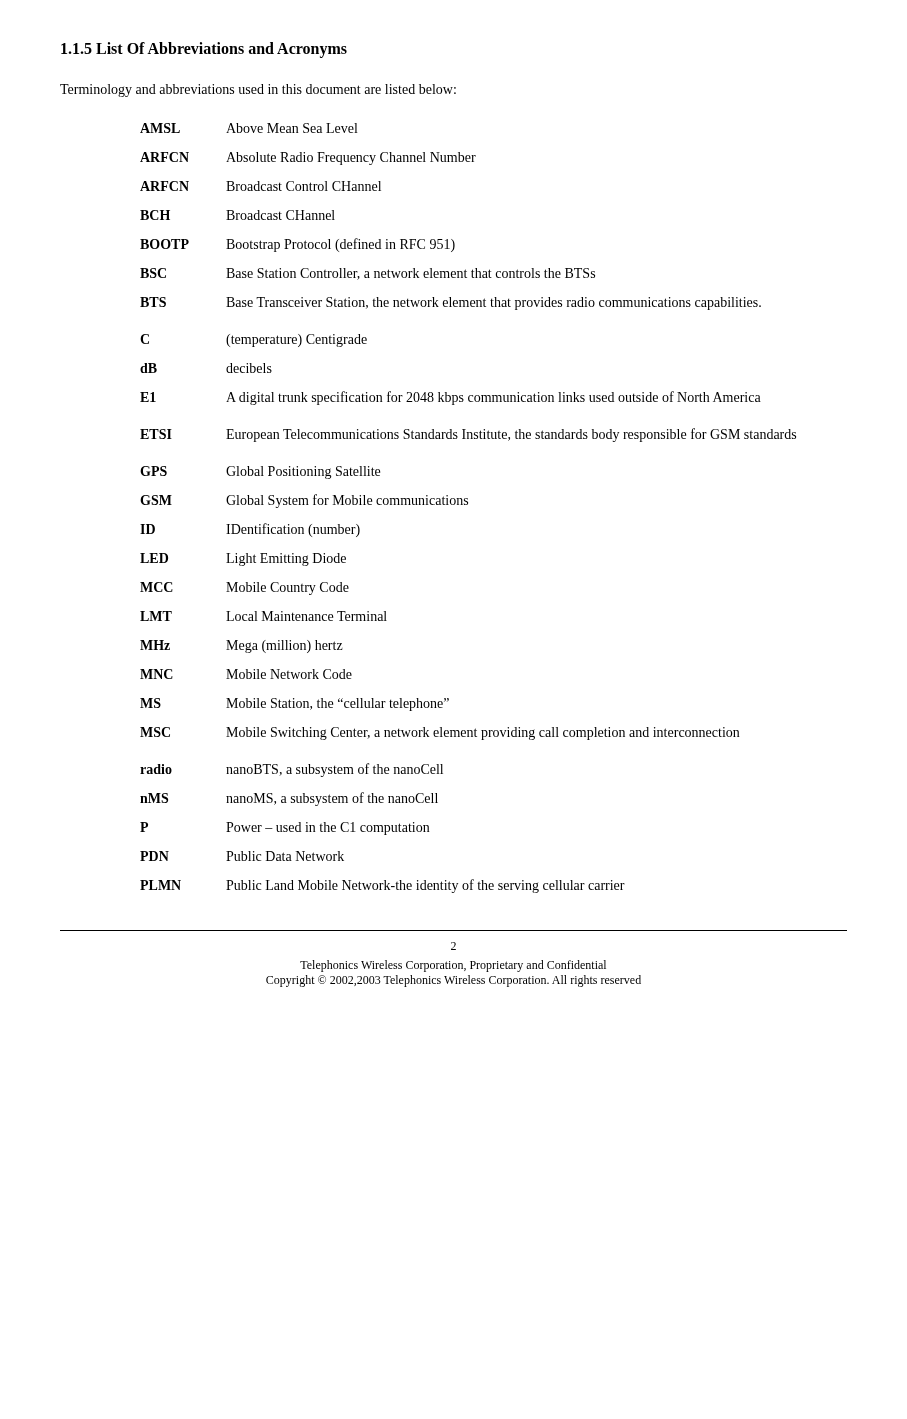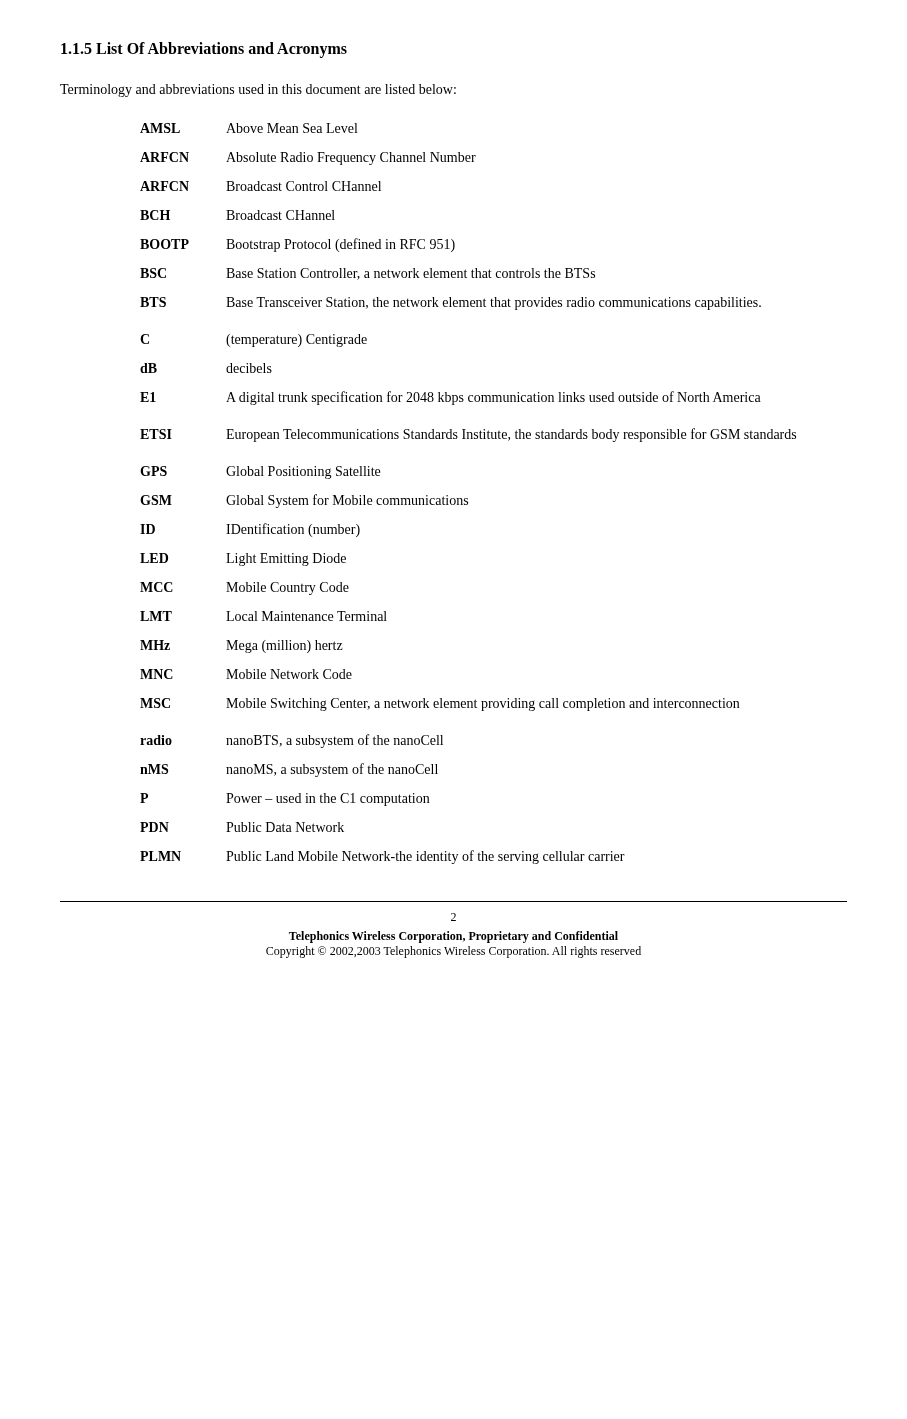--- a/index.html
+++ b/index.html
@@ -71,21 +71,21 @@
     .footer {
       text-align: center;
       font-size: 12px;
     }
 
     .footer .page-number {
       margin-bottom: 4px;
     }
 
     .footer .company-name {
-      font-weight: bold;
+      font-weight: normal;
     }
 
     .footer .copyright {
       font-weight: normal;
     }
   </style>
 </head>
 <body>
 
 <div class="page-title-section">
@@ -174,20 +174,24 @@
       </tr>
       <tr>
         <td>MHz</td>
         <td>Mega (million) hertz</td>
       </tr>
       <tr>
         <td>MNC</td>
         <td>Mobile Network Code</td>
       </tr>
       <tr>
+        <td>MS</td>
+        <td>Mobile Station, the “cellular telephone”</td>
+      </tr>
+      <tr>
         <td>MSC</td>
         <td>Mobile Switching Center, a network element providing call completion and interconnection</td>
       </tr>
       <tr class="spacer-row">
         <td colspan="2"></td>
       </tr>
       <tr>
         <td>radio</td>
         <td>nanoBTS, a subsystem of the nanoCell</td>
       </tr>

